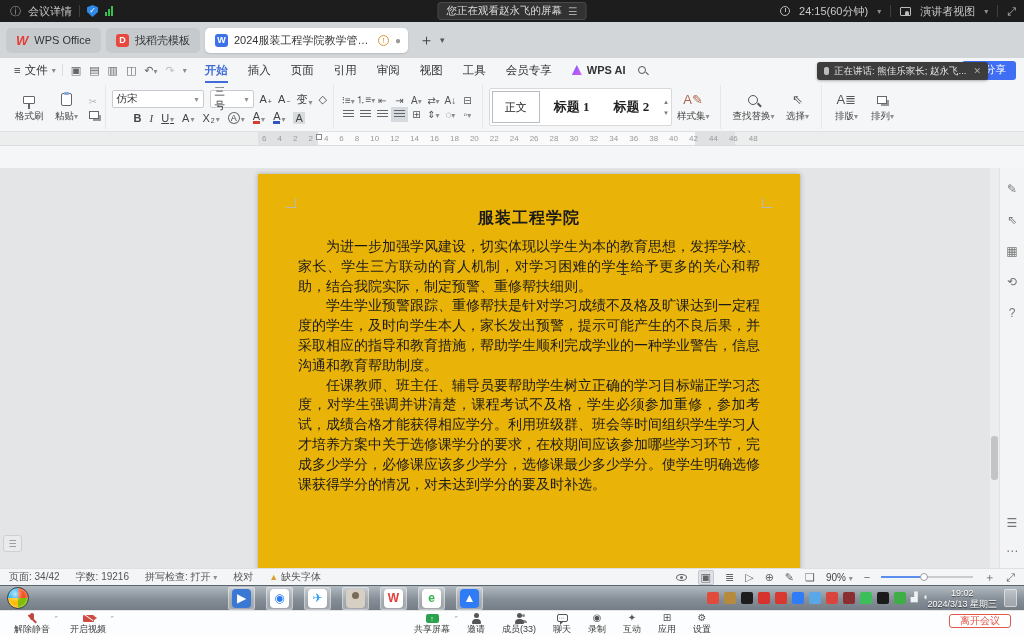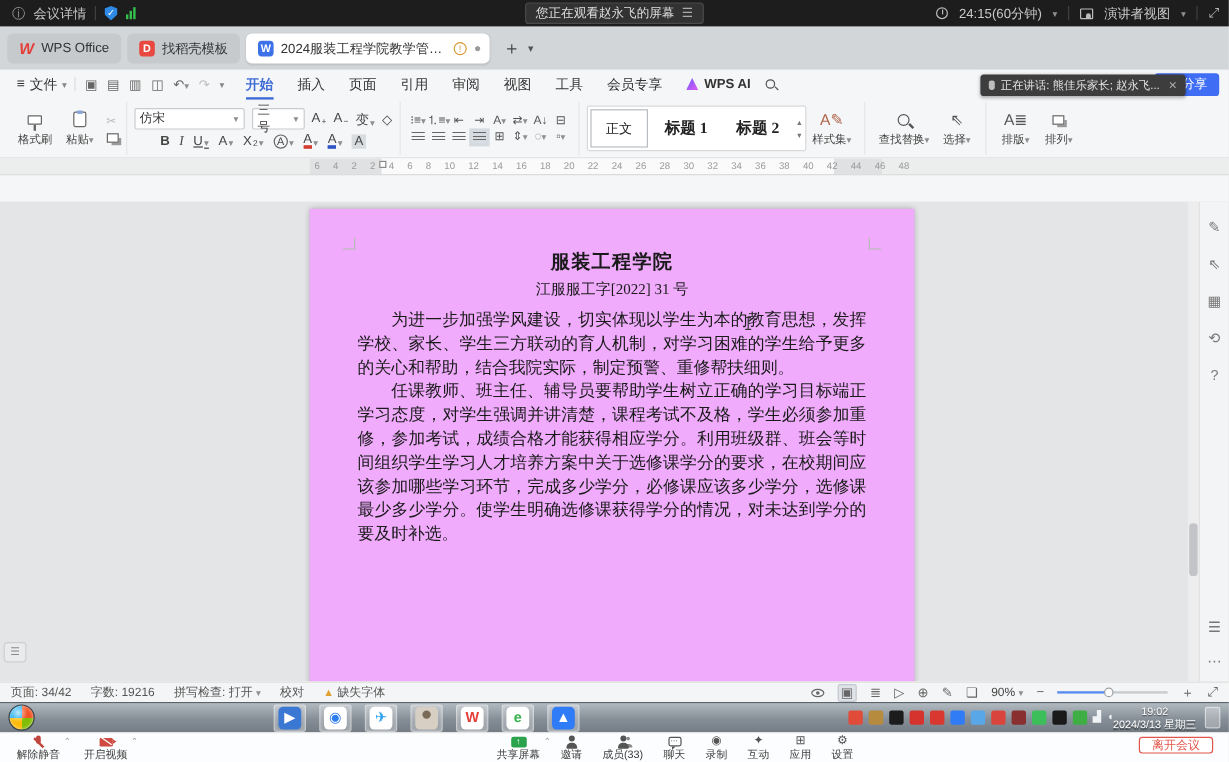--- a/index.html
+++ b/index.html
@@ -117,21 +117,21 @@
   
   #ruler { height:14px; background:#eceded; border-bottom:1px solid #dcdcdc; position:relative; font-size:8px; color:#9a9a9a; }
   #ruler .pagezone { position:absolute; left:258px; width:477px; top:0; bottom:0; background:#fafafa; }
   #ruler .lmarg { position:absolute; left:0; width:60px; top:0; bottom:0; background:#e0e1e2; }
   #ruler .rmarg { position:absolute; right:0; width:40px; top:0; bottom:0; background:#e0e1e2; }
   #ruler-nums { position:absolute; left:262px; width:496px; top:2px; display:flex; justify-content:space-between; }
   .indent-box { position:absolute; left:316px; top:2px; width:6px; height:6px; border:1px solid #8a8a8a; background:#fff; }
 
   
   #docarea { position:absolute; top:146px; bottom:17px; left:0; right:0; background:#e4e5e6; overflow:hidden; }
-  #page { position:absolute; left:258px; top:6px; width:504px; bottom:-12px; background:#f0abfc; box-shadow:0 0 5px rgba(0,0,0,.28); }
+  #page { position:absolute; left:258px; top:6px; width:542px; bottom:-12px; background:#eab308; box-shadow:0 0 5px rgba(0,0,0,.28); }
   #page-inner { position:absolute; left:40px; right:40px; top:34px; color:#1a1a1a;
     font-family:"Liberation Serif","DejaVu Serif",serif; }
   .cropTL,.cropTR { position:absolute; top:24px; width:10px; height:10px; border-color:#b9b9b9; }
   .cropTL { left:28px; border-left:1px solid #b9b9b9; border-top:1px solid #b9b9b9;
     border-left:none; border-top:none; border-right:1px solid #b9b9b9; border-bottom:1px solid #b9b9b9; }
   .cropTR { right:28px; border-left:1px solid #b9b9b9; border-bottom:1px solid #b9b9b9; }
   .doc-t1 { text-align:center; font-size:16px; font-weight:bold; letter-spacing:1px; }
   .doc-t2 { text-align:center; font-size:17px; font-weight:bold; margin-top:1px; letter-spacing:.5px; }
   .doc-no { text-align:center; font-size:12.5px; margin-top:4px; }
   .doc-body { margin-top:8px; }
@@ -468,23 +468,23 @@
       </div>
     <div class="indent-box"></div>
   </div>
 
   <div id="docarea">
     <div id="page">
       <div class="cropTL"></div>
       <div class="cropTR"></div>
       <div id="page-inner">
         <div class="doc-t1">服装工程学院</div>
-        <div class="doc-no">江服服工字[2022] 31 号</div>
         <div class="doc-body" id="doc-paragraphs">
             <div class="doc-para">为进一步加强学风建设，切实体现以学生为本的教育思想，发挥学校、家长、学生三方联动的育人机制，对学习困难的学生给予更多的关心和帮助，结合我院实际，制定预警、重修帮扶细则。</div>
+            <div class="doc-para">学生学业预警跟踪、重修帮扶是针对学习成绩不及格及旷课达到一定程度的学生，及时向学生本人，家长发出预警，提示可能产生的不良后果，并采取相应的指导和教育措施，帮助学生顺利完成学业的一种学业警告，信息沟通和教育帮助制度。</div>
             <div class="doc-para">任课教师、班主任、辅导员要帮助学生树立正确的学习目标端正学习态度，对学生强调并讲清楚，课程考试不及格，学生必须参加重修，参加考试，成绩合格才能获得相应学分。利用班级群、班会等时间组织学生学习人才培养方案中关于选修课学分的要求，在校期间应该参加哪些学习环节，完成多少学分，必修课应该多少学分，选修课最少多少学分。使学生明确选修课获得学分的情况，对未达到学分的要及时补选。</div>
           </div>
       </div>
       <div id="ibeam"></div>
     </div>
     <div id="doc-scroll">
       <div id="doc-thumb"></div>
     </div>
     <div id="side-panel">
       <span id="sp-icons" style="display:flex;flex-direction:column;gap:17px;align-items:center;">

